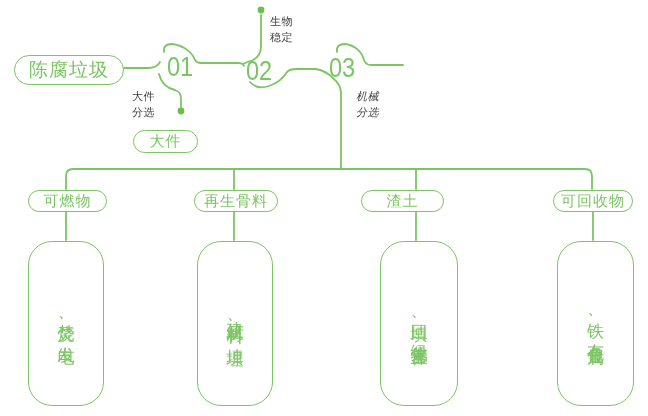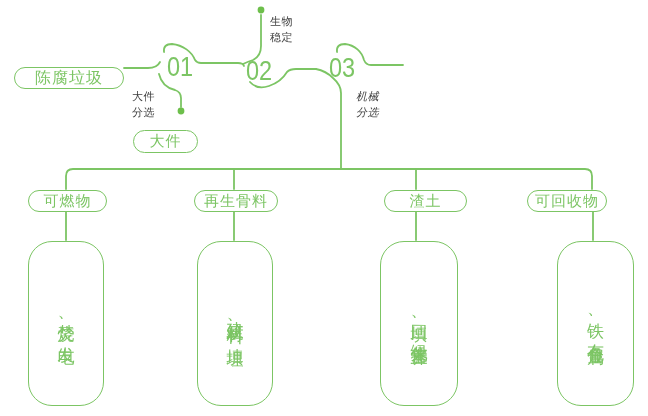--- a/index.html
+++ b/index.html
@@ -8,21 +8,21 @@
     font-family:"Liberation Sans","DejaVu Sans",sans-serif;
   }
   svg.wires{position:absolute;left:0;top:0;width:648px;height:416px;}
   svg.wires path{fill:none;stroke:var(--green);stroke-width:1.8;stroke-linecap:round;stroke-linejoin:round;}
   svg.wires circle{fill:var(--dot);stroke:none;}
   .pill{
     position:absolute;border:1.8px solid var(--green);border-radius:999px;
     color:var(--green);display:flex;align-items:center;justify-content:center;
     box-sizing:border-box;letter-spacing:1px;background:#fff;
   }
-  .pill.src{left:14px;top:55px;width:110px;height:22px;font-size:16px;margin-top:12px;}
+  .pill.src{left:14px;top:55px;width:110px;height:30px;font-size:19px;}
   .pill.bulky{left:133px;top:130px;width:65px;height:23px;font-size:15px;border-width:1.6px;}
   .pill.cat{top:190px;height:22px;font-size:15px;border-width:1.6px;}
   .num{
     position:absolute;width:36px;text-align:center;color:var(--green);
     font-size:28px;line-height:30px;font-weight:400;transform:scaleX(.84);
   }
   .lbl{
     position:absolute;color:var(--gray);font-size:11px;line-height:16px;
     white-space:pre-line;letter-spacing:.5px;
   }
@@ -87,24 +87,24 @@
   <div class="pill bulky">
     <span>大件</span>
   </div>
 
   <div class="pill cat" style="left:28px;width:79px;">
     <span>可燃物</span>
   </div>
   <div class="pill cat" style="left:194px;width:84px;">
     <span>再生骨料</span>
   </div>
-  <div class="pill cat" style="left:384px;width:83px;">
+  <div class="pill cat" style="left:361px;width:83px;">
     <span>渣土</span>
   </div>
-  <div class="pill cat" style="left:527px;width:80px;">
+  <div class="pill cat" style="left:553px;width:80px;">
     <span>可回收物</span>
   </div>
 
   <div class="obox" style="left:28px;width:76px;">
     <span class="vtext">焚烧、发电</span>
   </div>
   <div class="obox" style="left:197px;width:76px;">
     <span class="vtext">建筑材料、填埋</span>
   </div>
   <div class="obox" style="left:380px;width:78px;">

